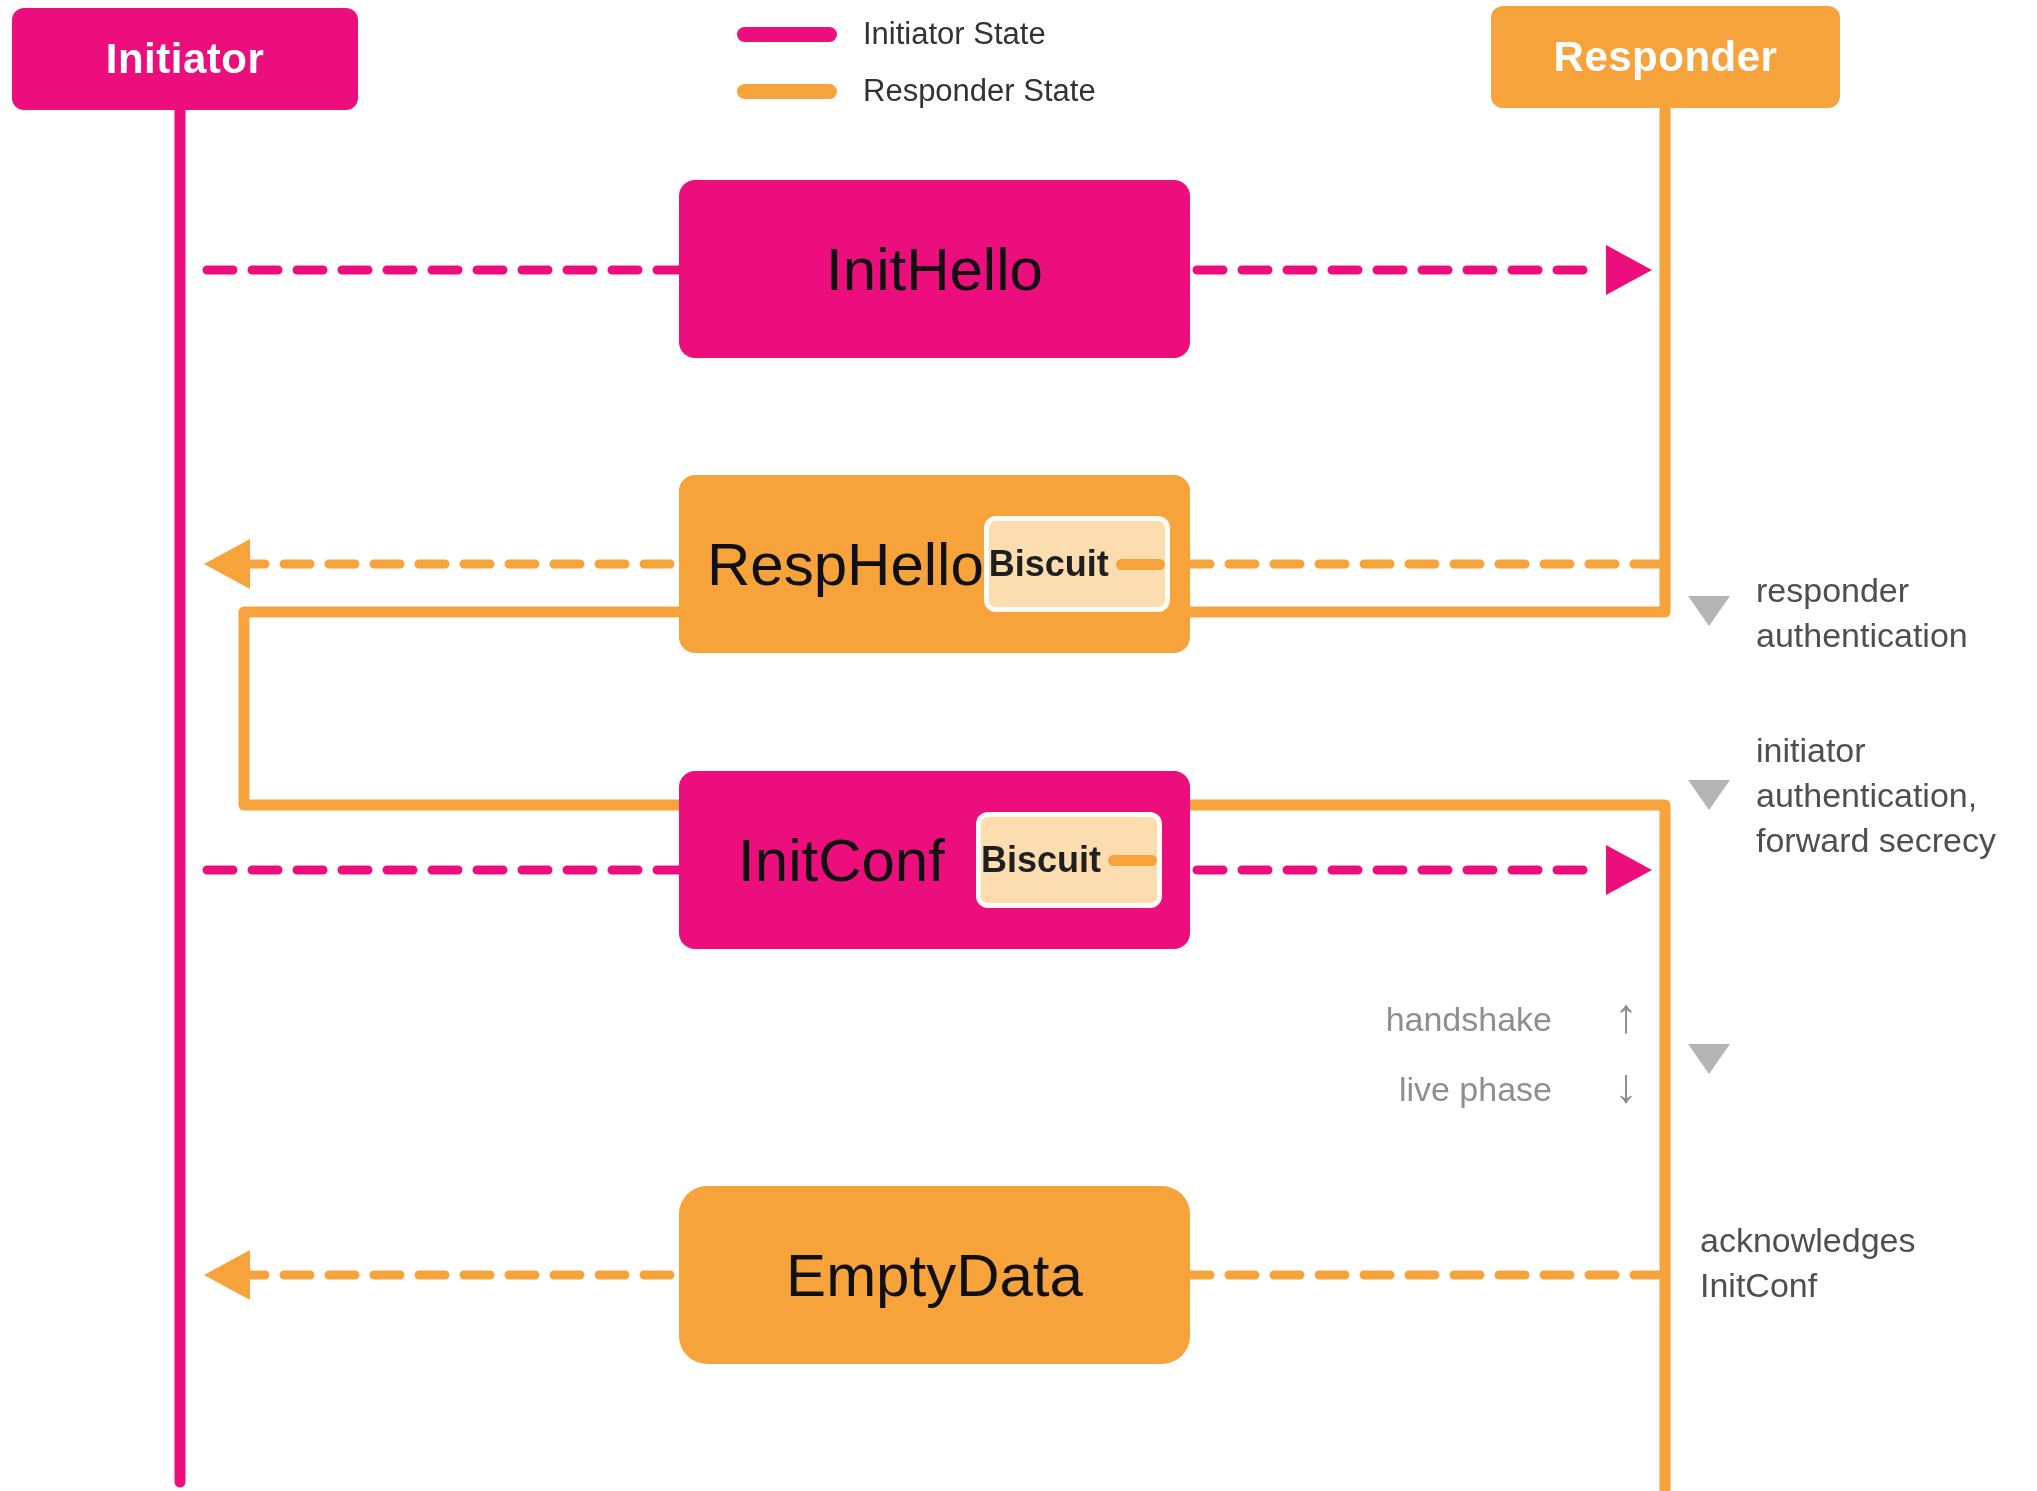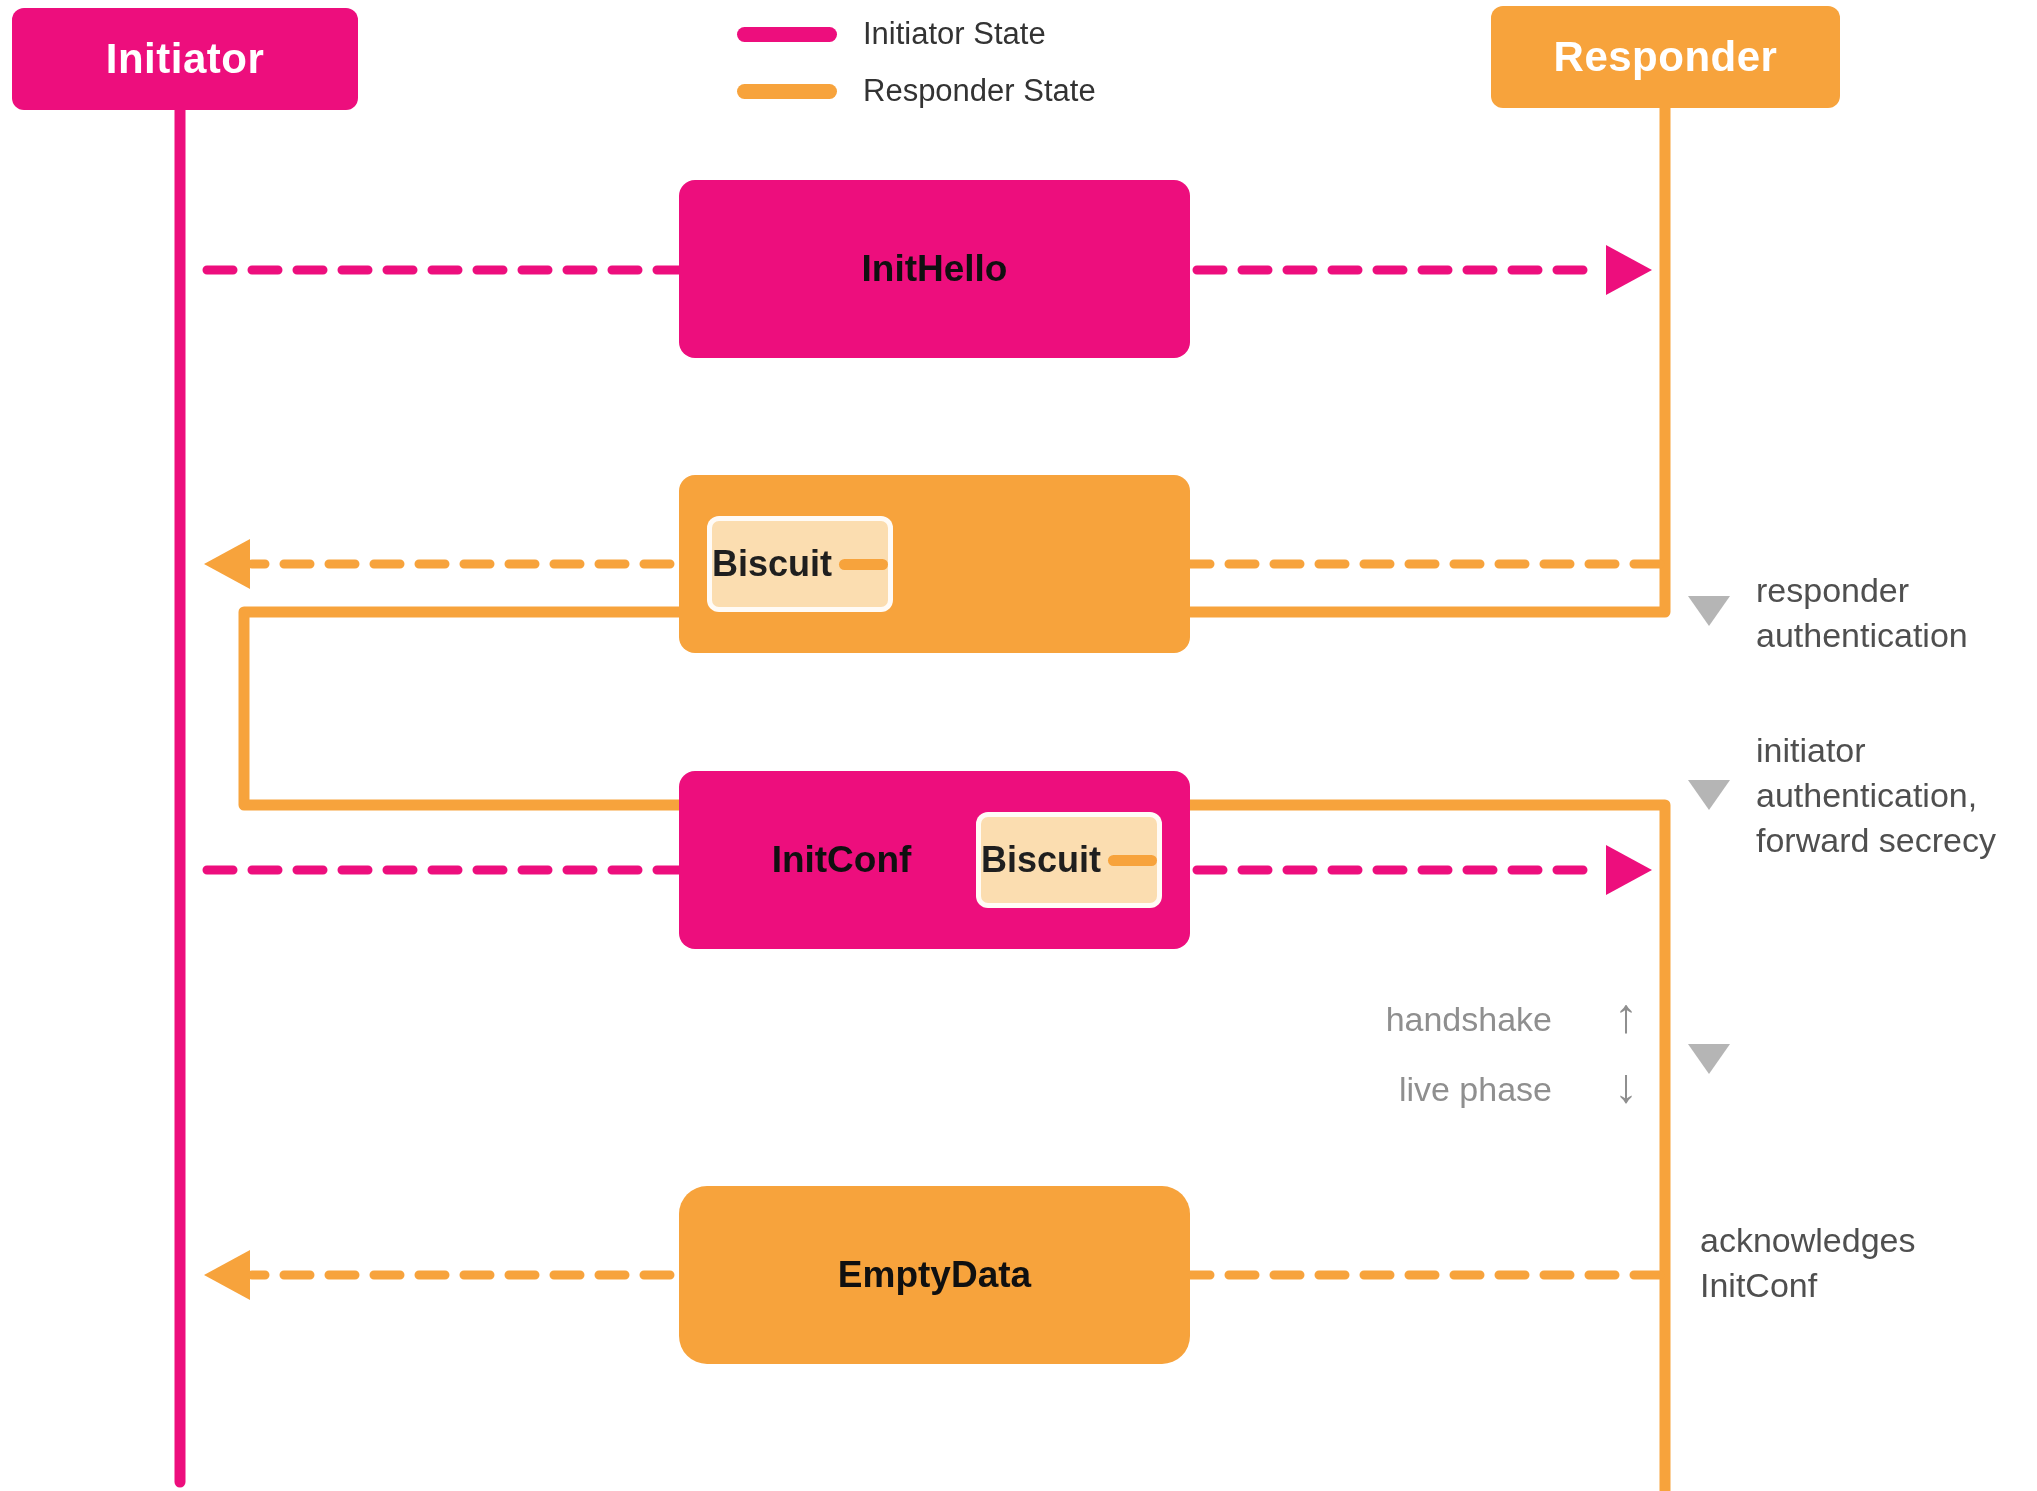--- a/index.html
+++ b/index.html
@@ -42,21 +42,21 @@
   .legend-label{font-size:31px;color:#333333;}
 
   
   .msg{
     position:absolute;left:679px;width:511px;height:178px;z-index:3;
     border-radius:16px;
     display:flex;align-items:center;justify-content:center;
   }
   .msg.pink-msg{background:var(--pink);}
   .msg.orange-msg{background:var(--orange);}
-  .msg-label{font-size:37px;font-weight:700;color:#101010;}
+  .msg-label{font-size:60px;font-weight:400;color:#101010;}
   .msg.with-biscuit{justify-content:flex-start;padding:0 28px;box-sizing:border-box;}
   .msg.with-biscuit .msg-label{flex:1;text-align:center;}
   .inithello{top:180px;}
   .resphello{top:475px;}
   .initconf{top:771px;}
   .emptydata{top:1186px;border-radius:28px;}
 
   
   .biscuit{
     flex:none;width:186px;height:96px;box-sizing:border-box;
@@ -133,20 +133,21 @@
       <span class="swatch orange"></span>
       <span class="legend-label">Responder State</span>
     </div>
   </div>
 
   <div class="msg pink-msg inithello">
     <span class="msg-label">InitHello</span>
   </div>
 
   <div class="msg orange-msg resphello with-biscuit">
+    <span class="msg-label">RespHello</span>
     <div class="biscuit">
       <span class="biscuit-label">Biscuit</span>
       <span class="biscuit-bar"></span>
     </div>
   </div>
 
   <div class="msg pink-msg initconf with-biscuit">
     <span class="msg-label">InitConf</span>
     <div class="biscuit">
       <span class="biscuit-label">Biscuit</span>

